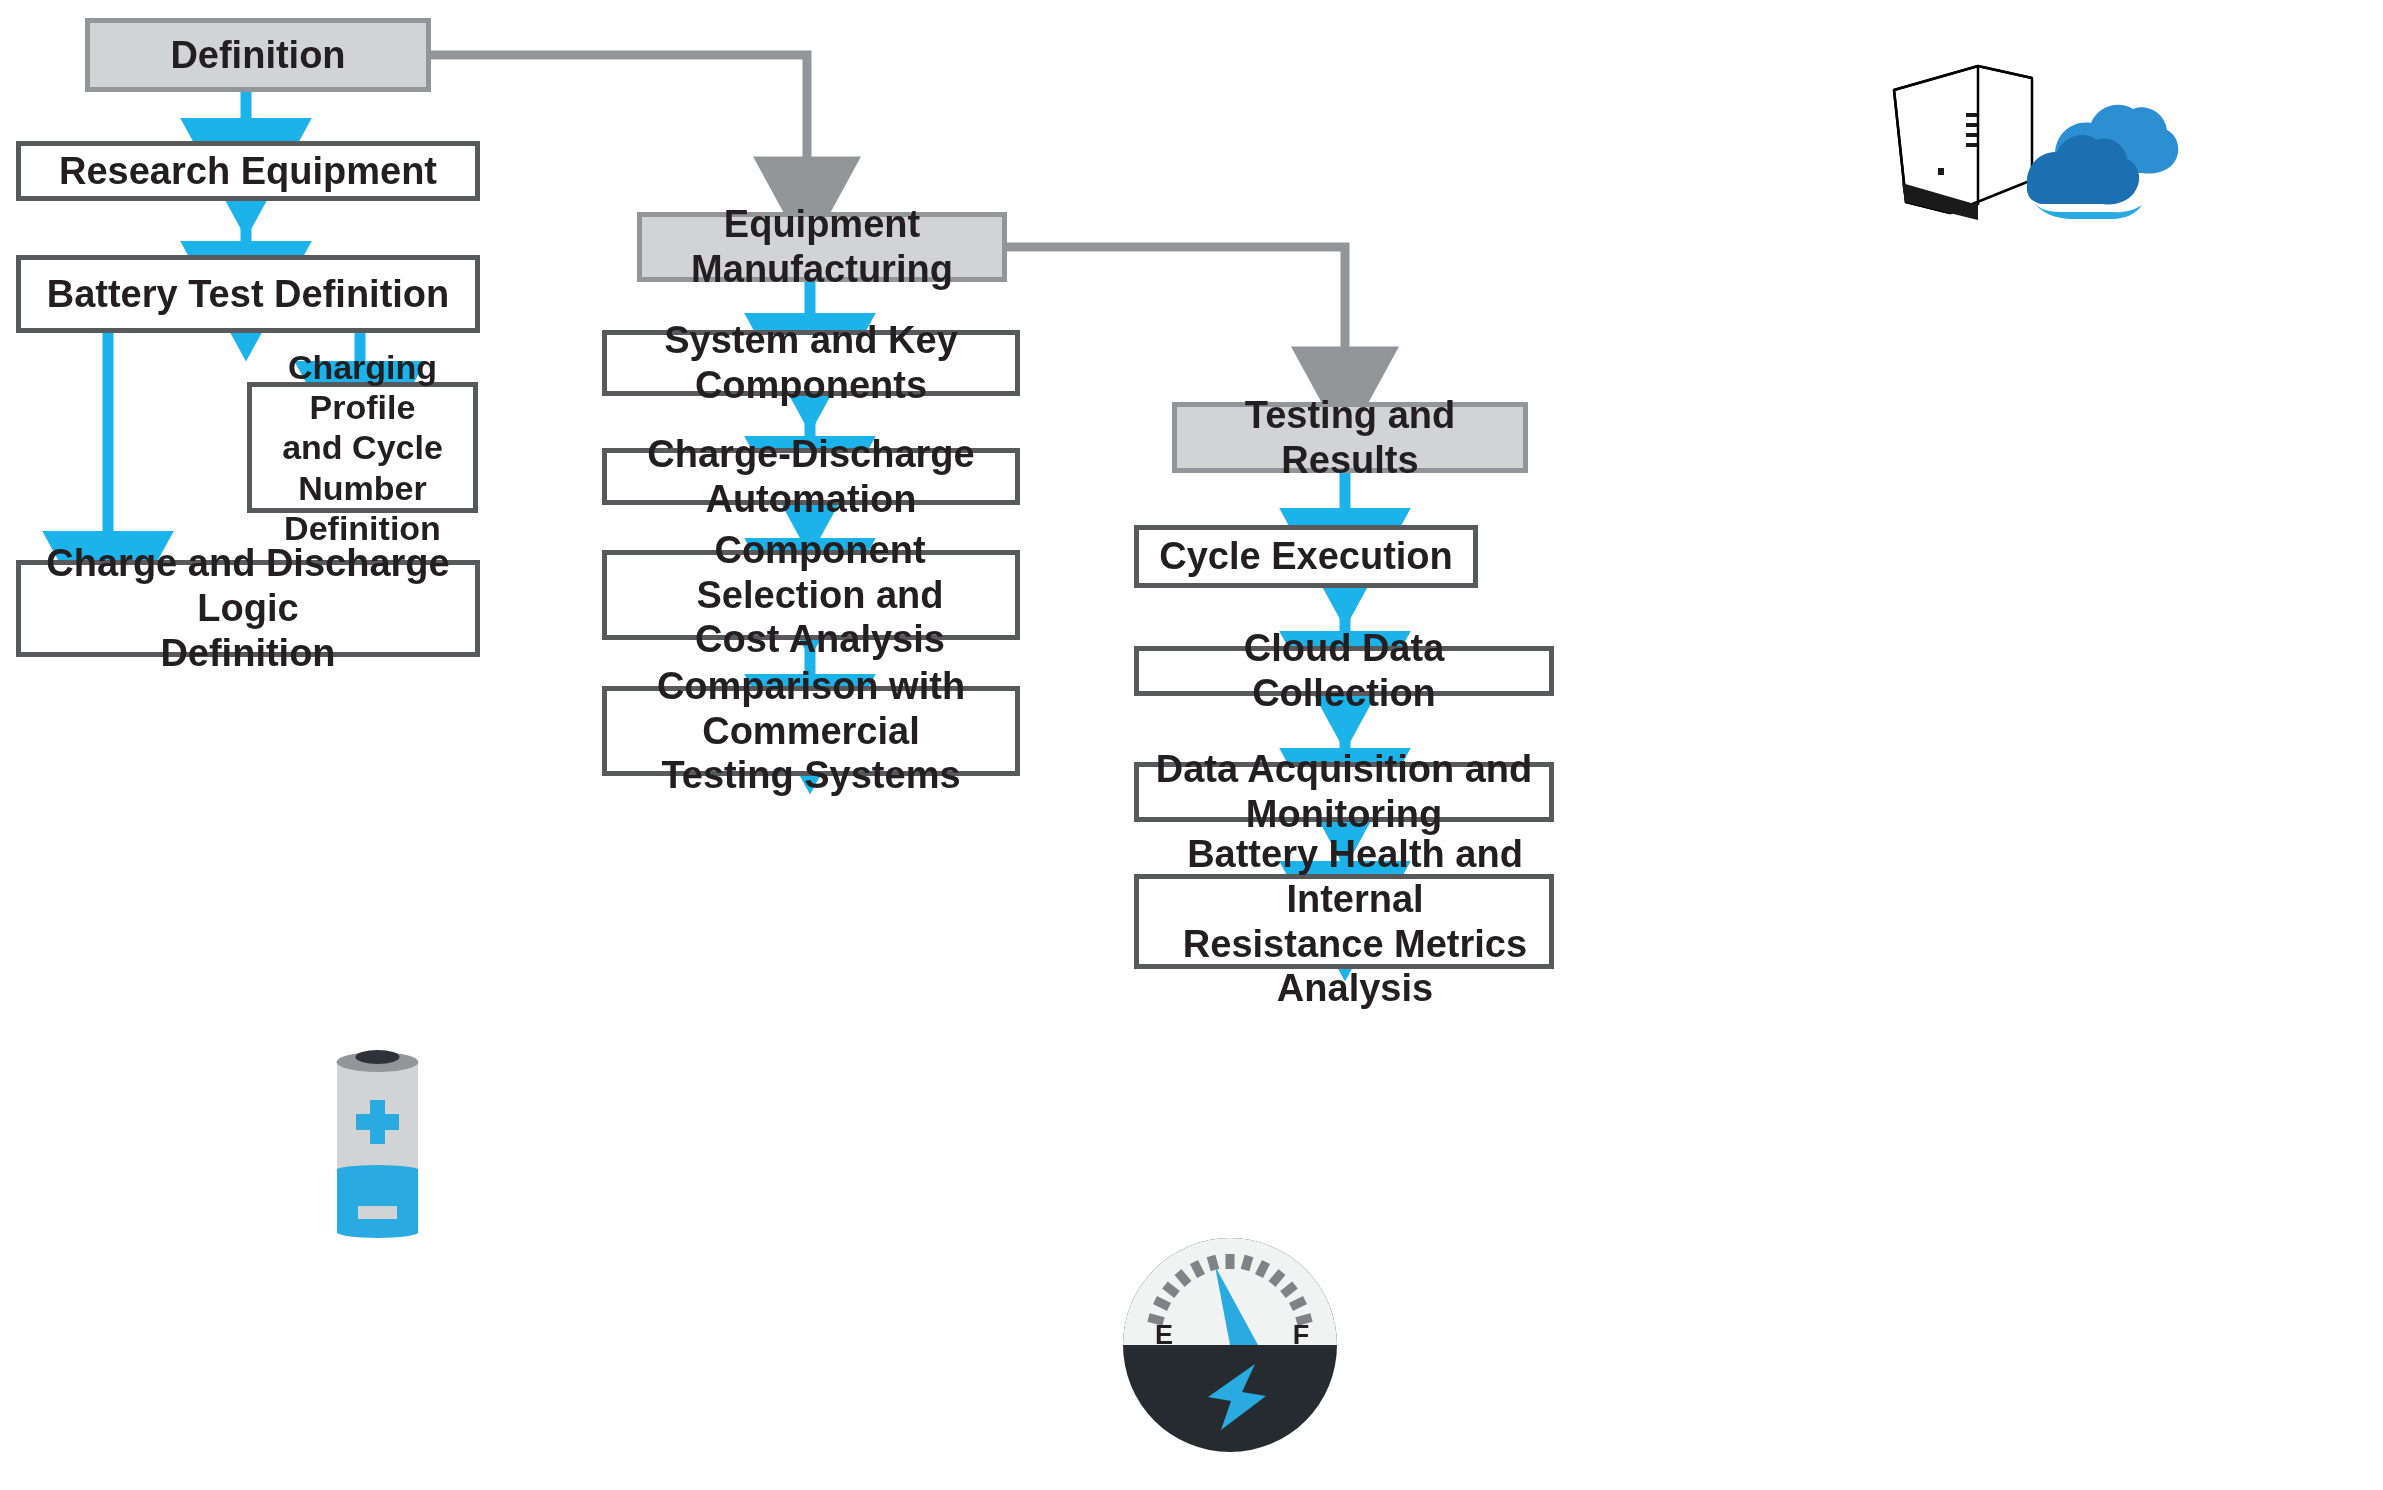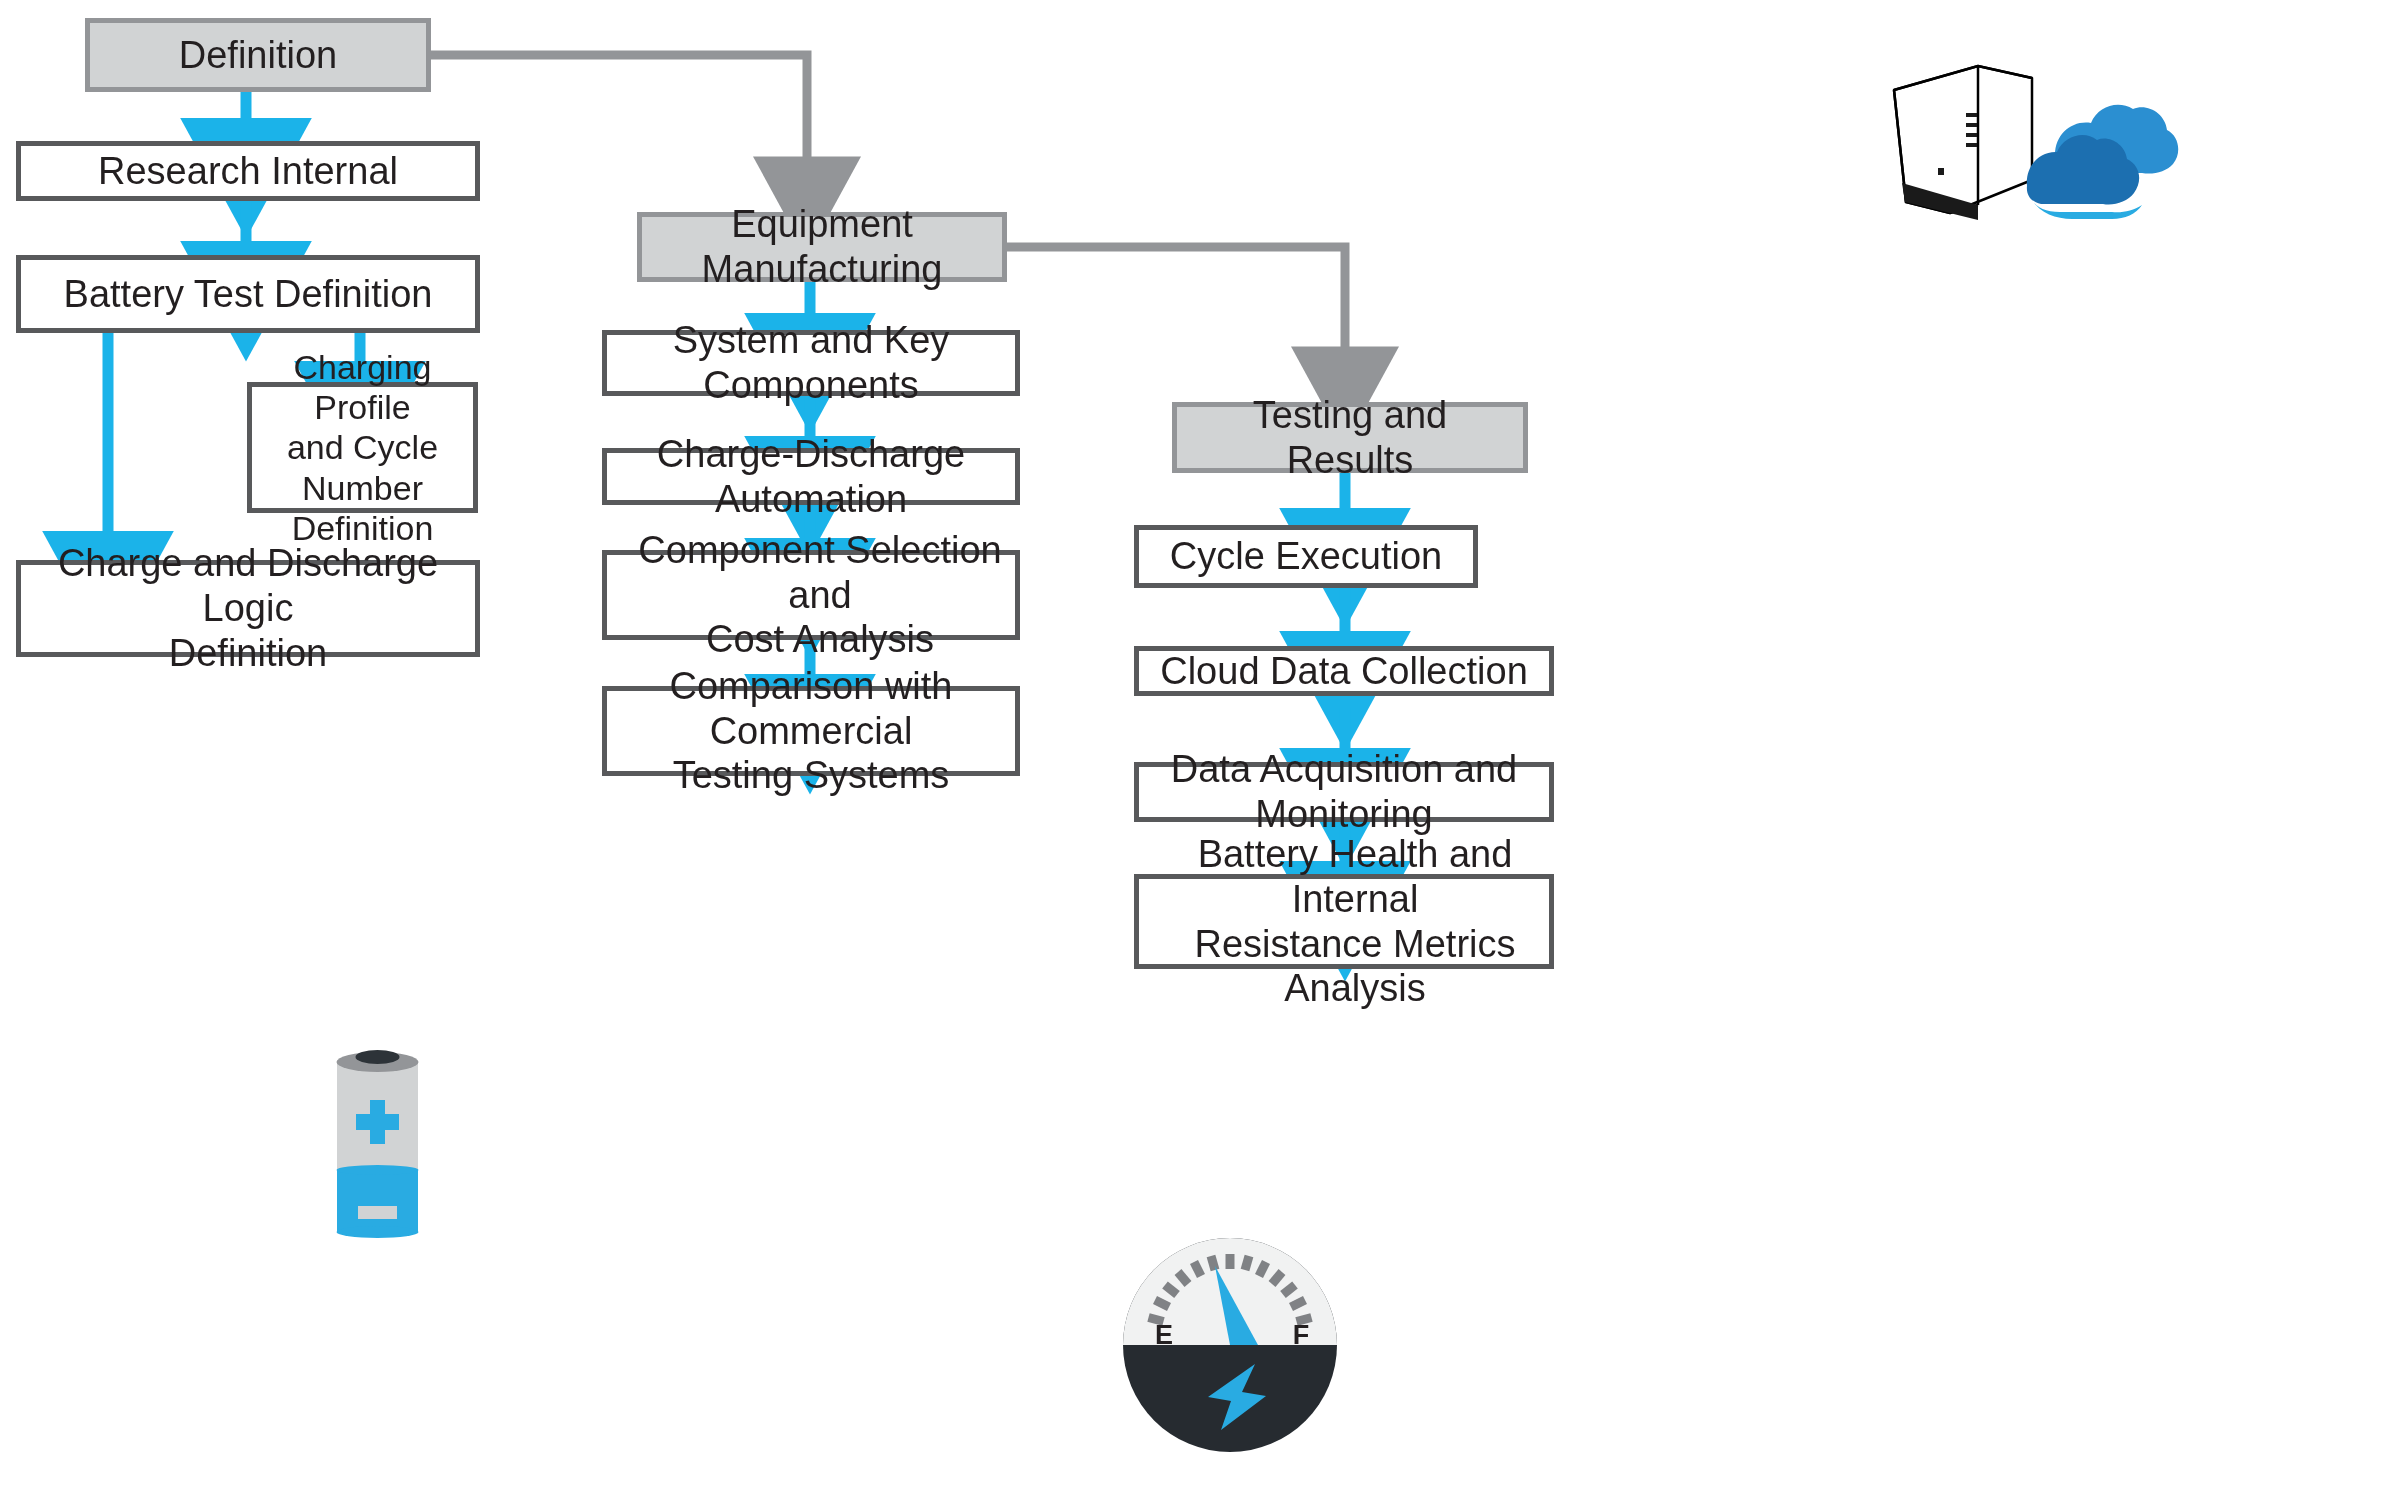--- a/index.html
+++ b/index.html
@@ -24,20 +24,21 @@
     border: 5px solid #58595b;
     background: #ffffff;
     display: flex;
     align-items: center;
     justify-content: center;
     text-align: center;
     color: #231f20;
     font-size: 38px;
     line-height: 1.18;
     padding: 4px 10px;
+    font-weight: bold;
   }
   .node.header {
     background: #d1d3d4;
     border-color: #939598;
   }
   .node .label {
     display: block;
     white-space: pre-line;
   }
   .svg-layer {
@@ -112,21 +113,21 @@
     <g>
       <path d="M1007 247 L1345 247 L1345 350" fill="none" stroke="#939598" stroke-width="9" marker-end="url(#grayArrow)"></path>
     </g>
   </svg>
 
   <div class="node header" style="left:85px; top:18px; width:346px; height:74px;">
     <span class="label">Definition</span>
   </div>
 
   <div class="node" style="left:16px; top:141px; width:464px; height:60px;">
-    <span class="label">Research Internal</span>
+    <span class="label">Research Equipment</span>
   </div>
 
   <div class="node" style="left:16px; top:255px; width:464px; height:78px;">
     <span class="label">Battery Test Definition</span>
   </div>
 
   <div class="node" style="left:247px; top:382px; width:231px; height:131px; font-size:34px;">
     <span class="label">Charging Profile
 and Cycle Number
 Definition</span>

